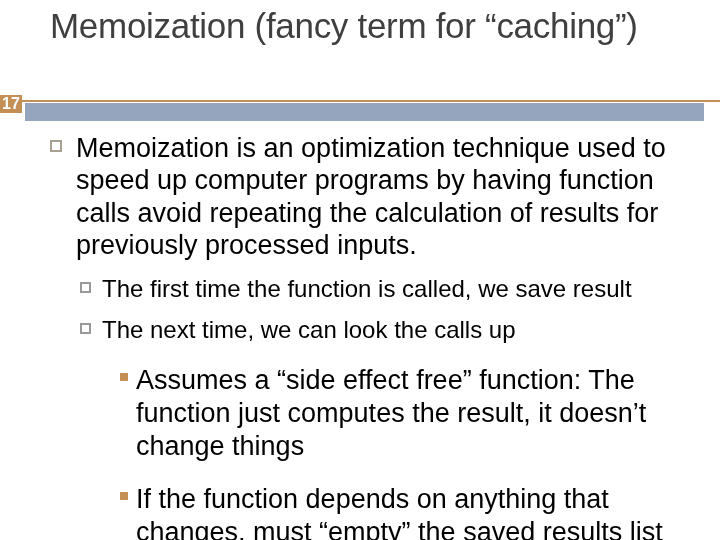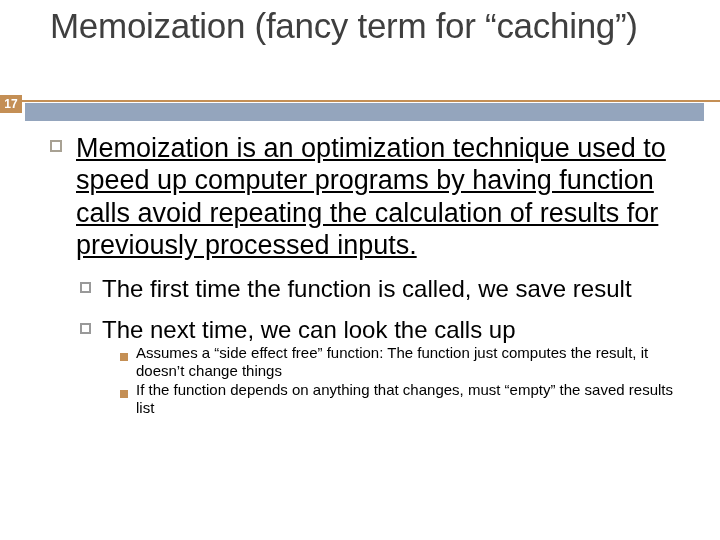--- a/index.html
+++ b/index.html
@@ -37,21 +37,21 @@
     border-top: 2px solid #c48f55;
   }
   .page-badge {
     position: absolute;
     left: 0;
     top: 95px;
     width: 22px;
     height: 18px;
     background: #c48f55;
     color: #ffffff;
-    font-size: 12px;
+    font-size: 16px;
     font-weight: bold;
     text-align: center;
     line-height: 18px;
   }
   .bar {
     position: absolute;
     left: 25px;
     top: 103px;
     right: 16px;
     height: 18px;
@@ -62,21 +62,20 @@
     left: 50px;
     top: 132px;
     width: 640px;
     color: #000000;
   }
   .lvl1 {
     font-size: 27px;
     line-height: 1.2;
     position: relative;
     padding-left: 26px;
-    text-decoration: underline;
   }
   .lvl1 .bullet-box {
     position: absolute;
     left: 0;
     top: 8px;
     width: 12px;
     height: 12px;
     border: 2px solid #a8a193;
     box-sizing: border-box;
   }
@@ -90,23 +89,23 @@
   .lvl2 .bullet-box {
     position: absolute;
     left: 30px;
     top: 8px;
     width: 11px;
     height: 11px;
     border: 2px solid #999999;
     box-sizing: border-box;
   }
   .lvl3 {
-    font-size: 15px;
+    font-size: 27px;
     line-height: 1.22;
-    margin-top: 0;
+    margin-top: 20px;
     position: relative;
     padding-left: 86px;
   }
   .lvl3 .bullet-sq {
     position: absolute;
     left: 70px;
     top: 9px;
     width: 8px;
     height: 8px;
     background: #c48f55;

